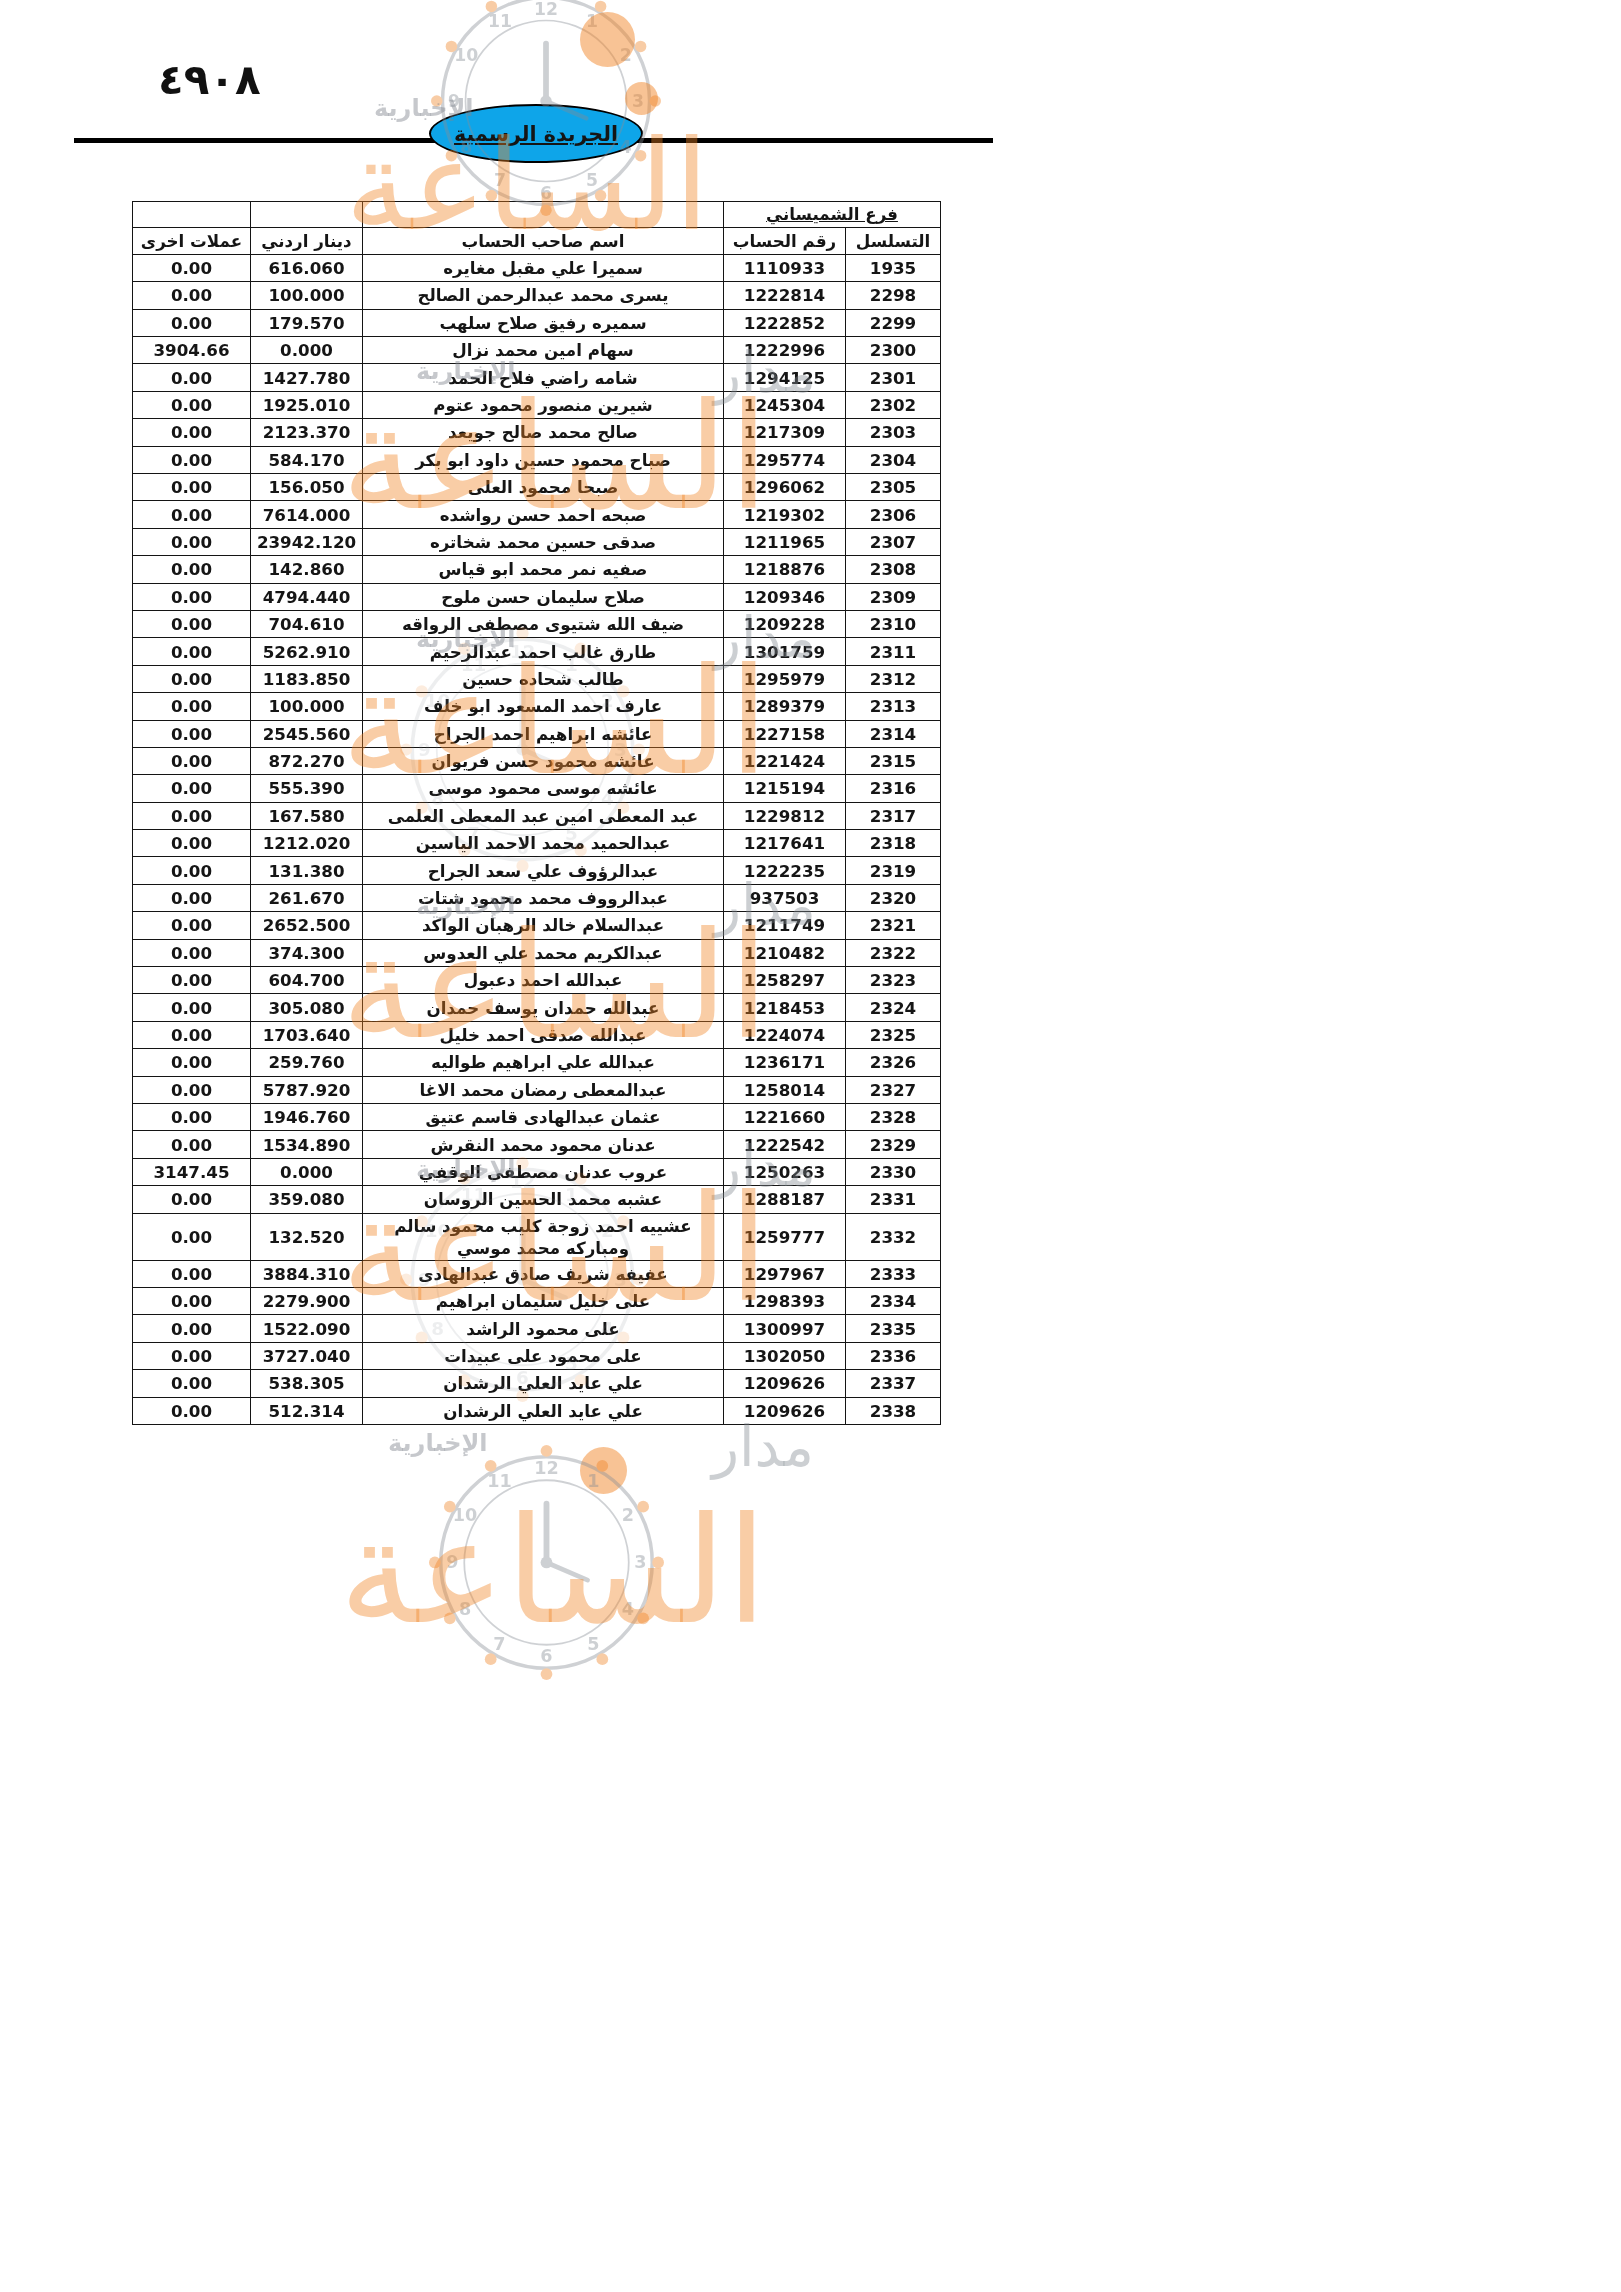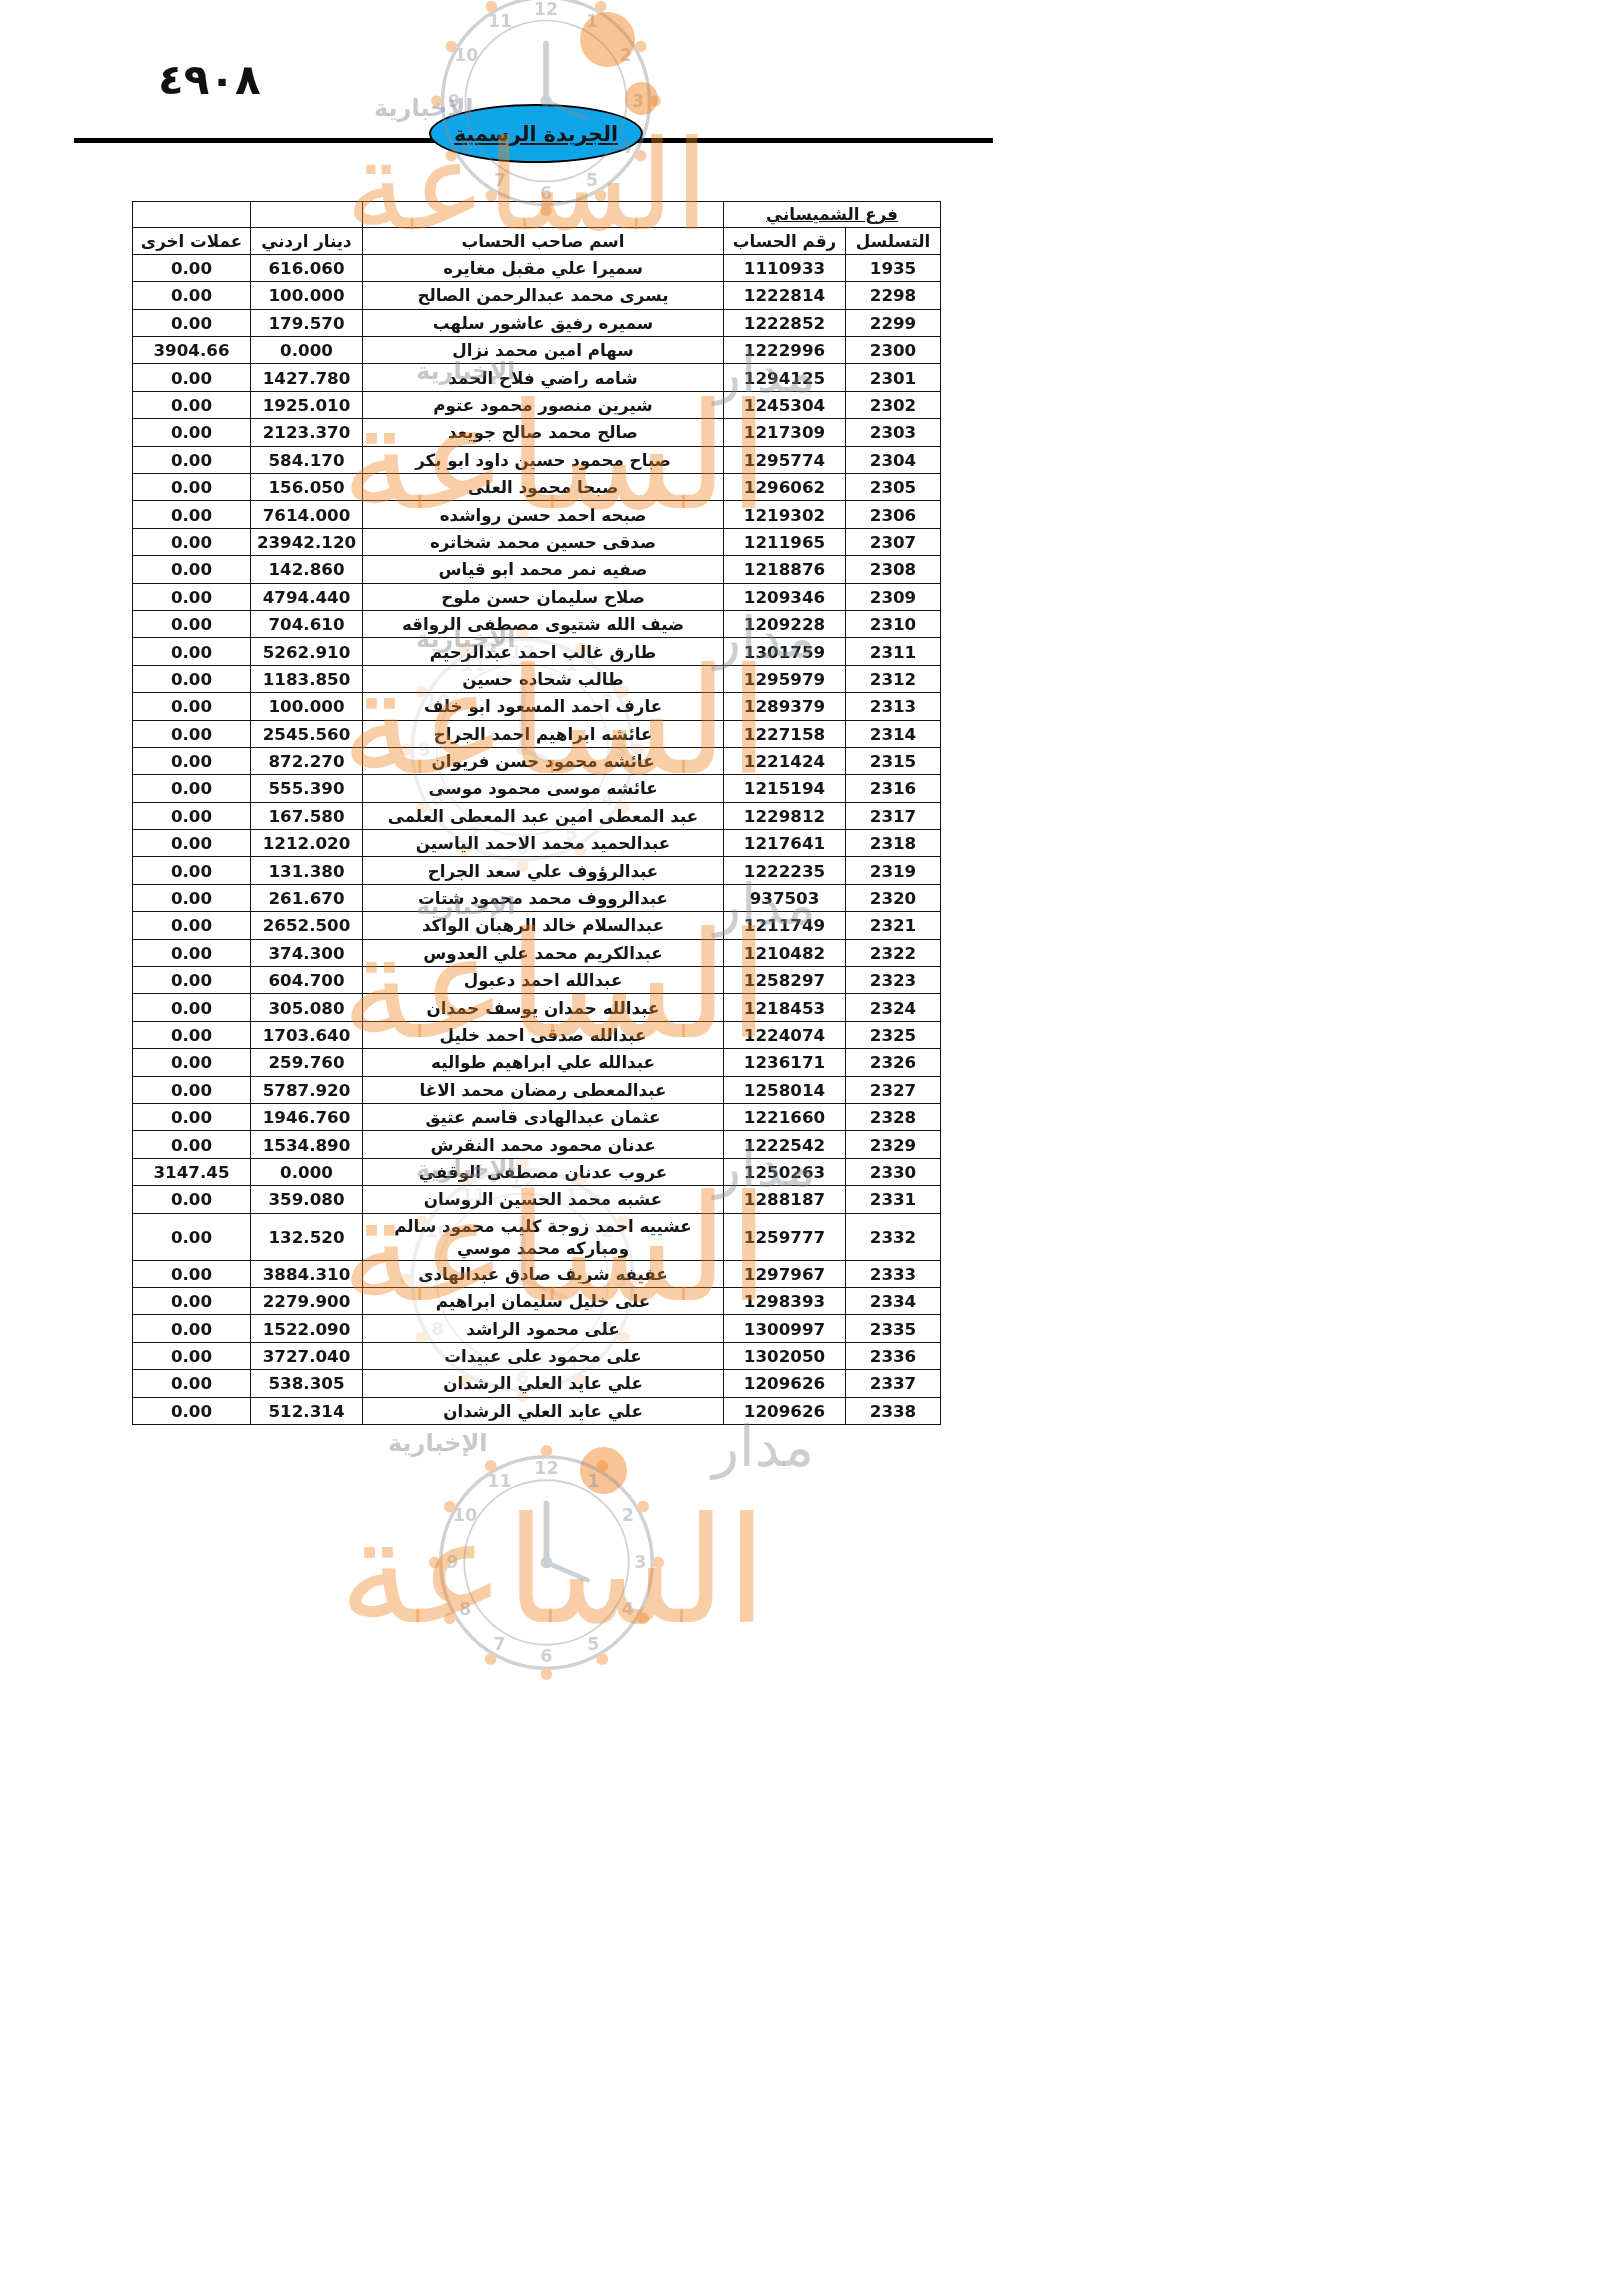--- a/index.html
+++ b/index.html
@@ -118,21 +118,21 @@
         <tr>
           <td class="num">2298</td>
           <td class="num">1222814</td>
           <td>يسرى محمد عبدالرحمن الصالح</td>
           <td class="num">100.000</td>
           <td class="num">0.00</td>
         </tr>
         <tr>
           <td class="num">2299</td>
           <td class="num">1222852</td>
-          <td>سميره رفيق عاشور سلهب</td>
+          <td>سميره رفيق صلاح سلهب</td>
           <td class="num">179.570</td>
           <td class="num">0.00</td>
         </tr>
         <tr>
           <td class="num">2300</td>
           <td class="num">1222996</td>
           <td>سهام امين محمد نزال</td>
           <td class="num">0.000</td>
           <td class="num">3904.66</td>
         </tr>

